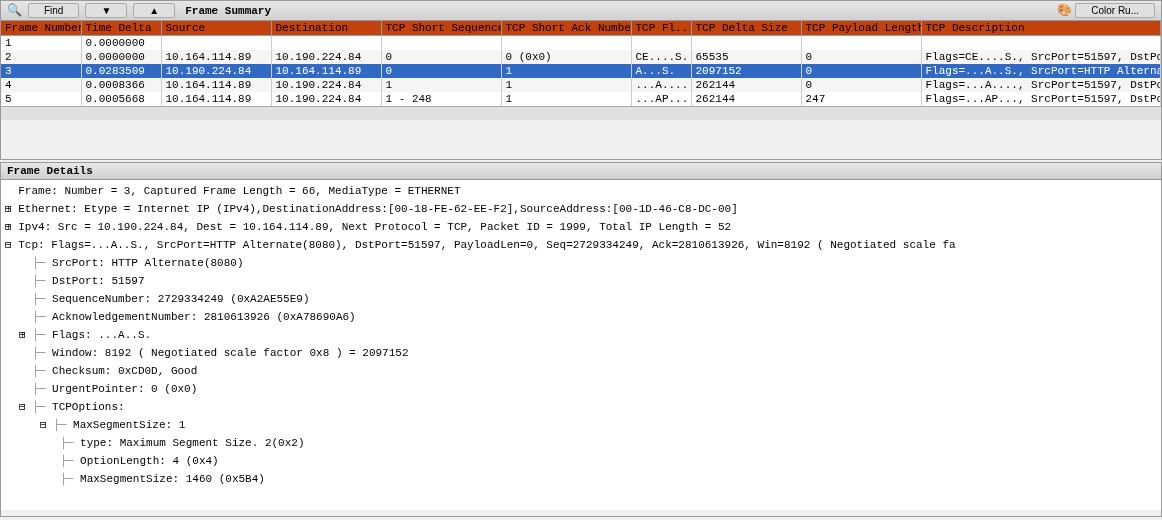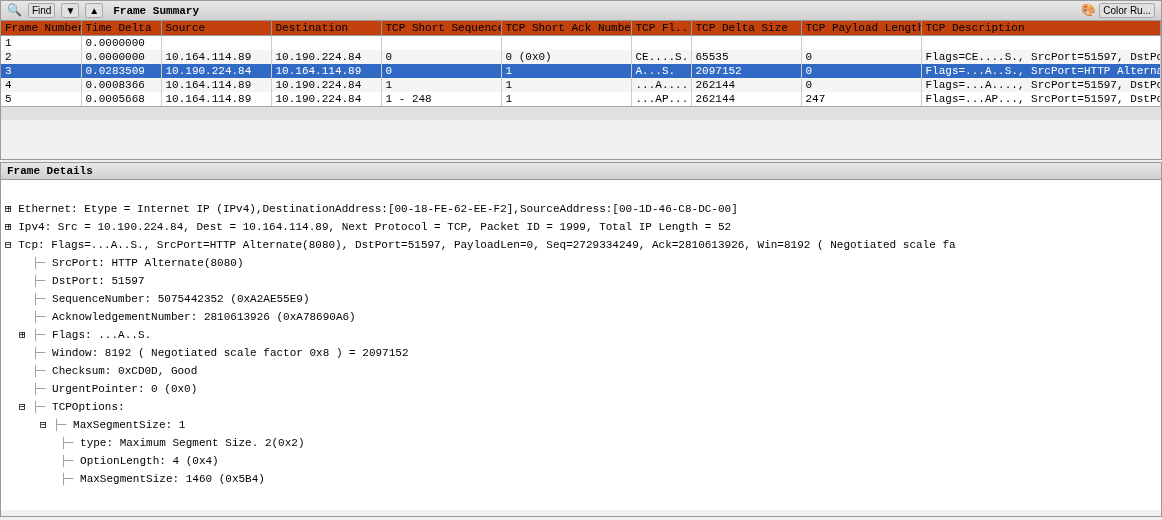--- a/index.html
+++ b/index.html
@@ -26,21 +26,21 @@
       font-size: 11px;
       display: flex;
       align-items: center;
       gap: 6px;
     }
 
     .toolbar-btn {
       display: inline-flex;
       align-items: center;
       cursor: pointer;
-      padding: 1px 3px;
+      padding: 1px 15px;
       border: 1px solid #aaa;
       background: #e0e0e0;
       border-radius: 2px;
       font-size: 10px;
     }
 
     
     .frame-table {
       width: 100%;
       border-collapse: collapse;
@@ -230,27 +230,27 @@
     </table>
     <div class="bottom-scroll"></div>
   </div>
 </div>
 
 <div class="panel details-panel">
   <div class="panel-header">
     <span>Frame Details</span>
   </div>
   <div class="frame-details" id="frame-details-body">
-  <div class="detail-line indent-0"><span style="font-family: monospace;">&nbsp; </span></div>
+  <div class="detail-line indent-0"><span style="font-family: monospace;">&nbsp; </span><span>Frame: Number = 3, Captured Frame Length = 66, MediaType = ETHERNET</span></div>
       <div class="detail-line indent-0"><span style="font-family: monospace;">⊞ </span><span>Ethernet: Etype = Internet IP (IPv4),DestinationAddress:[00-18-FE-62-EE-F2],SourceAddress:[00-1D-46-C8-DC-00]</span></div>
       <div class="detail-line indent-0"><span style="font-family: monospace;">⊞ </span><span>Ipv4: Src = 10.190.224.84, Dest = 10.164.114.89, Next Protocol = TCP, Packet ID = 1999, Total IP Length = 52</span></div>
       <div class="detail-line indent-0"><span style="font-family: monospace;">⊟ </span><span>Tcp: Flags=...A..S., SrcPort=HTTP Alternate(8080), DstPort=51597, PayloadLen=0, Seq=2729334249, Ack=2810613926, Win=8192 ( Negotiated scale fa</span></div>
       <div class="detail-line indent-1"><span style="font-family: monospace;">&nbsp; </span><span style="color: rgb(136, 136, 136);">├─ </span><span>SrcPort: HTTP Alternate(8080)</span></div>
       <div class="detail-line indent-1"><span style="font-family: monospace;">&nbsp; </span><span style="color: rgb(136, 136, 136);">├─ </span><span>DstPort: 51597</span></div>
-      <div class="detail-line indent-1"><span style="font-family: monospace;">&nbsp; </span><span style="color: rgb(136, 136, 136);">├─ </span><span>SequenceNumber: 5075442352 (0xA2AE55E9)</span></div>
+      <div class="detail-line indent-1"><span style="font-family: monospace;">&nbsp; </span><span style="color: rgb(136, 136, 136);">├─ </span><span>SequenceNumber: 2729334249 (0xA2AE55E9)</span></div>
       <div class="detail-line indent-1"><span style="font-family: monospace;">&nbsp; </span><span style="color: rgb(136, 136, 136);">├─ </span><span>AcknowledgementNumber: 2810613926 (0xA78690A6)</span></div>
       <div class="detail-line indent-1"><span style="font-family: monospace;">⊞ </span><span style="color: rgb(136, 136, 136);">├─ </span><span>Flags: ...A..S.</span></div>
       <div class="detail-line indent-1"><span style="font-family: monospace;">&nbsp; </span><span style="color: rgb(136, 136, 136);">├─ </span><span>Window: 8192 ( Negotiated scale factor 0x8 ) = 2097152</span></div>
       <div class="detail-line indent-1"><span style="font-family: monospace;">&nbsp; </span><span style="color: rgb(136, 136, 136);">├─ </span><span>Checksum: 0xCD0D, Good</span></div>
       <div class="detail-line indent-1"><span style="font-family: monospace;">&nbsp; </span><span style="color: rgb(136, 136, 136);">├─ </span><span>UrgentPointer: 0 (0x0)</span></div>
       <div class="detail-line indent-1"><span style="font-family: monospace;">⊟ </span><span style="color: rgb(136, 136, 136);">├─ </span><span>TCPOptions:</span></div>
       <div class="detail-line indent-2"><span style="font-family: monospace;">⊟ </span><span style="color: rgb(136, 136, 136);">├─ </span><span>MaxSegmentSize: 1</span></div>
       <div class="detail-line indent-3"><span style="font-family: monospace;">&nbsp; </span><span style="color: rgb(136, 136, 136);">├─ </span><span>type: Maximum Segment Size. 2(0x2)</span></div>
       <div class="detail-line indent-3"><span style="font-family: monospace;">&nbsp; </span><span style="color: rgb(136, 136, 136);">├─ </span><span>OptionLength: 4 (0x4)</span></div>
       <div class="detail-line indent-3"><span style="font-family: monospace;">&nbsp; </span><span style="color: rgb(136, 136, 136);">├─ </span><span>MaxSegmentSize: 1460 (0x5B4)</span></div>

